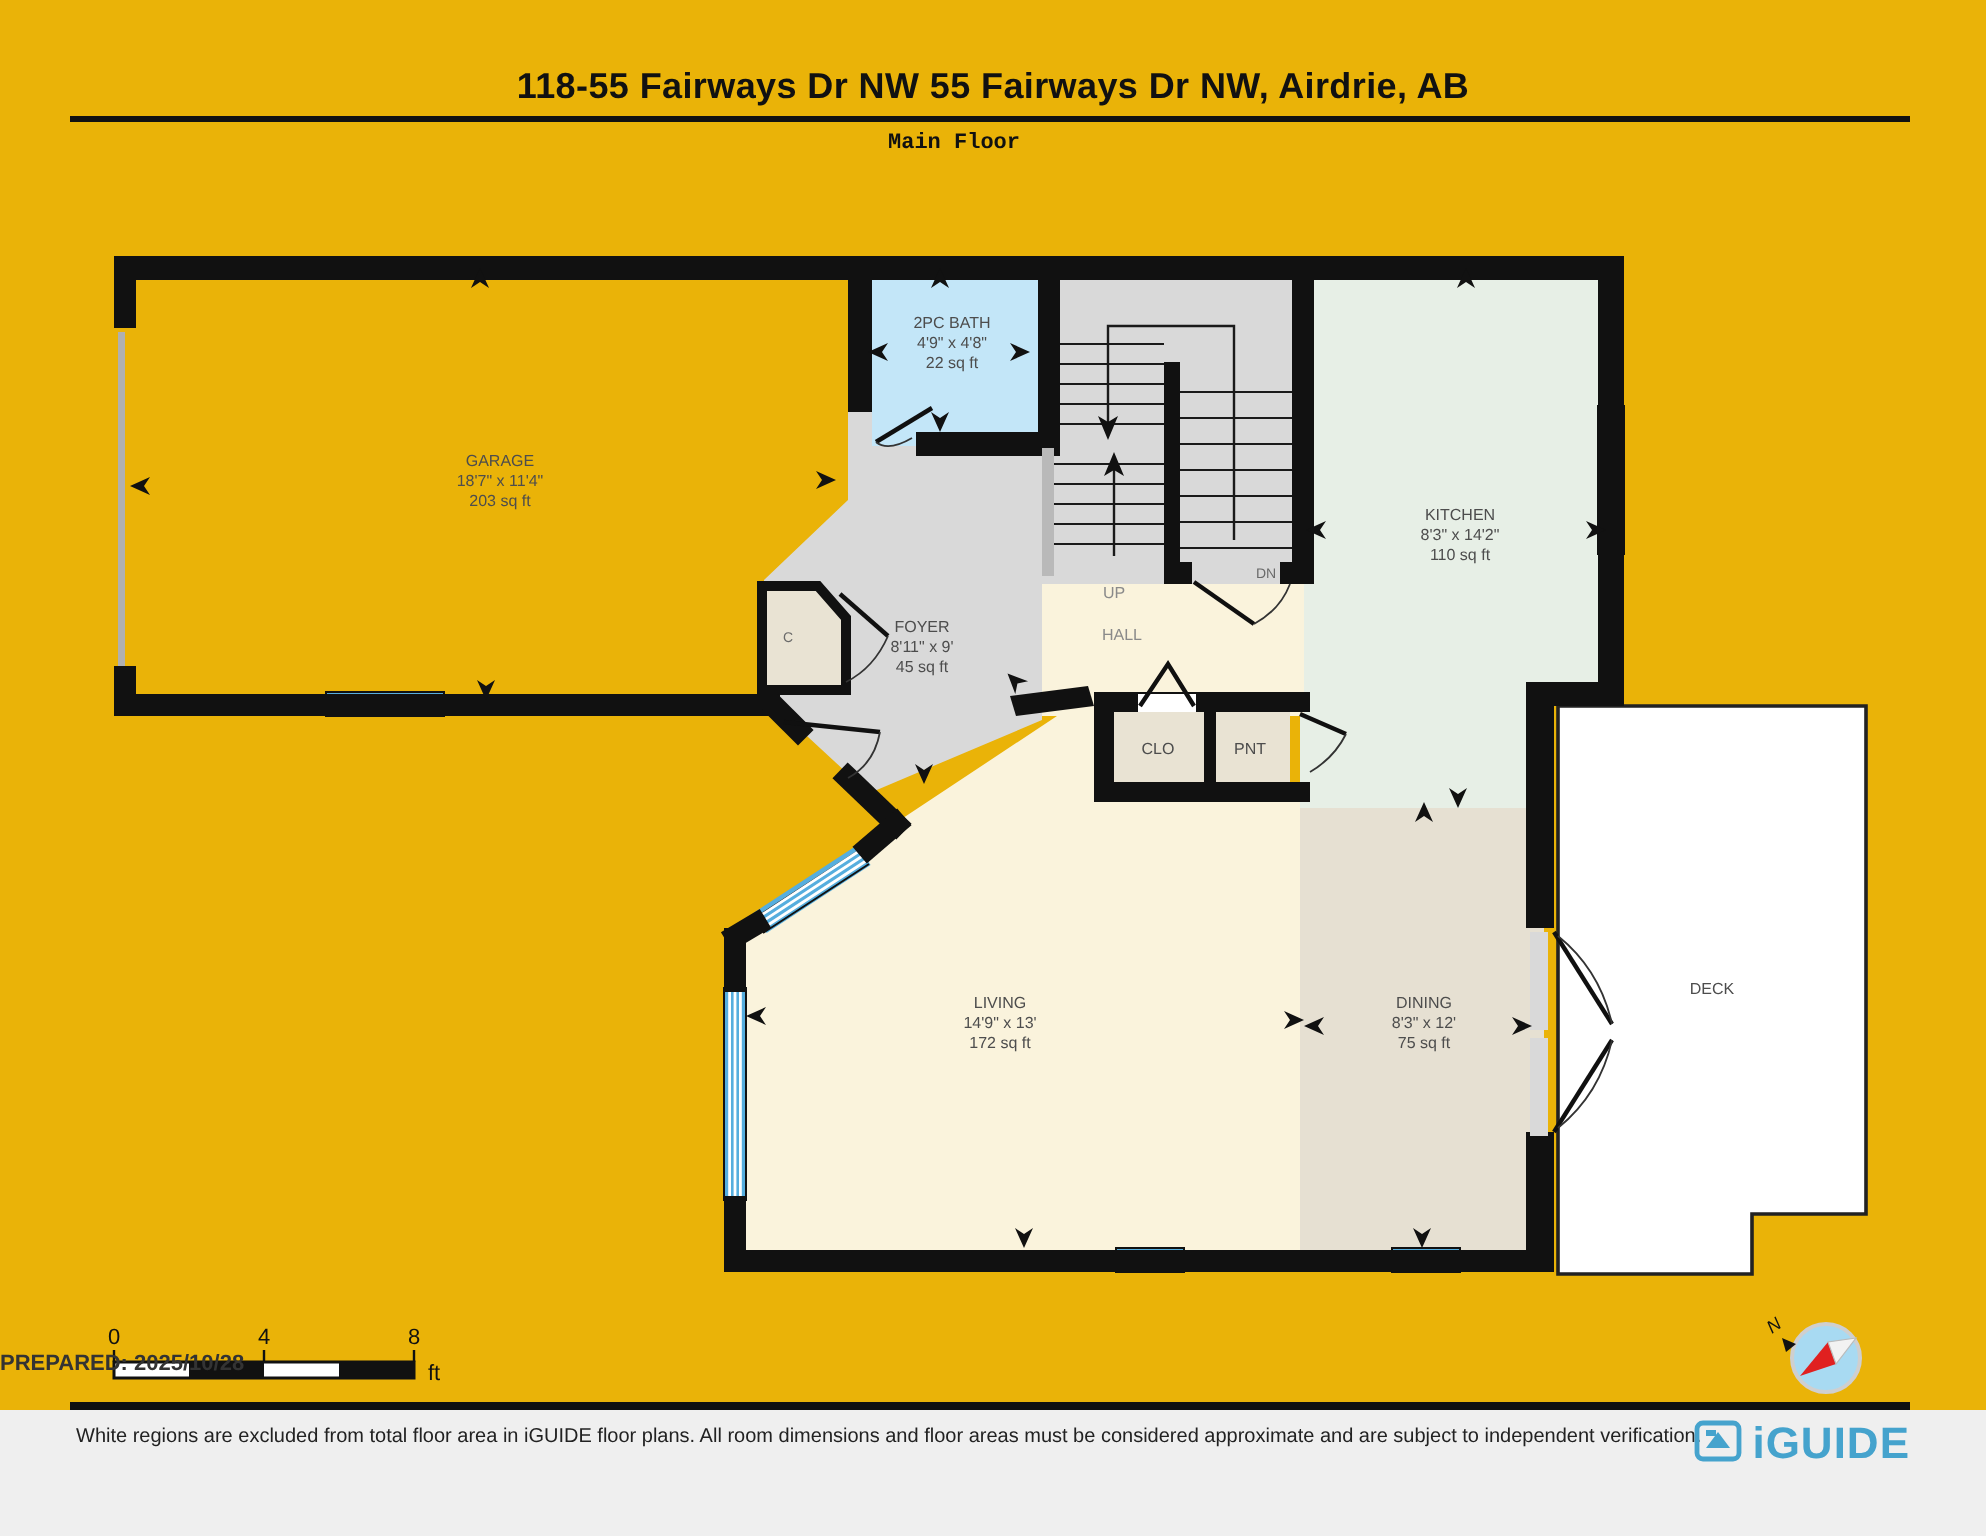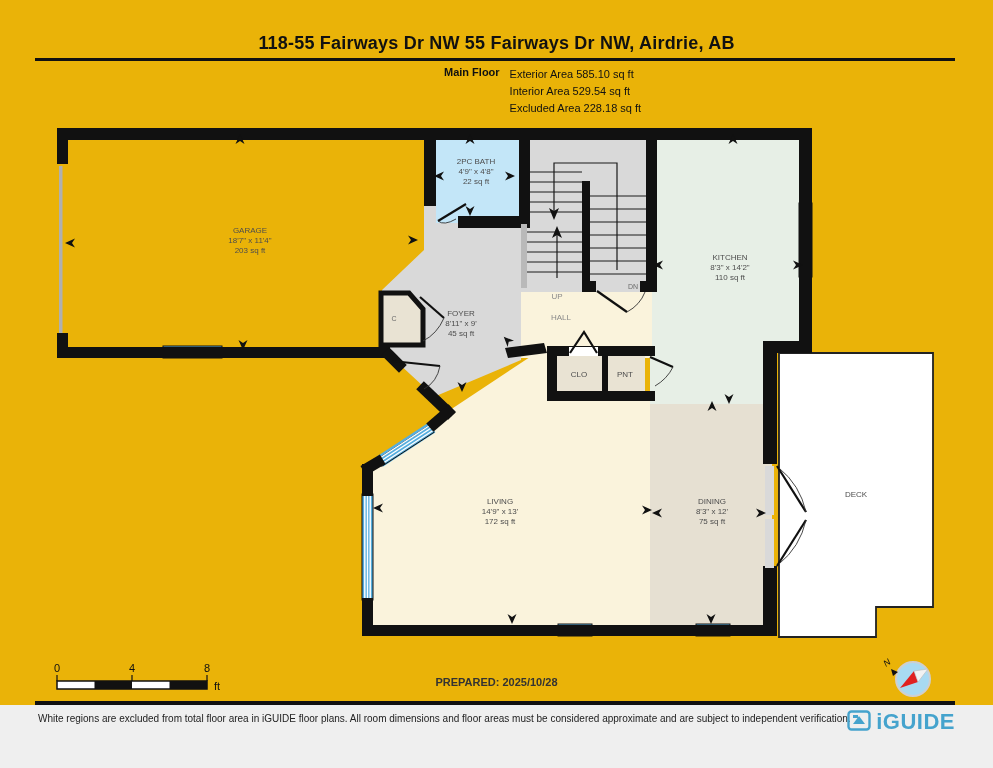--- a/index.html
+++ b/index.html
@@ -4,23 +4,23 @@
 <style>
   html,body{margin:0;padding:0;background:#fff;}
   .page{position:relative;width:993px;height:768px;background:#eab308;overflow:hidden;
         font-family:"Liberation Sans",sans-serif;color:#111;}
   .title{position:absolute;top:33px;left:0;right:0;text-align:center;
          font-size:18px;font-weight:bold;letter-spacing:0.2px;}
   .rule{position:absolute;left:35px;width:920px;height:2.5px;background:#111;}
   .rule-top{top:58px;}
   .rule-bottom{top:701px;height:3.5px;}
   .floor-info{position:absolute;top:66px;left:444px;display:flex;gap:10px;font-size:11px;}
-  .floor-info .fl{font-weight:bold;white-space:nowrap;}
+  .floor-info .fl{font-weight:bold;white-space:nowrap;font-family:Liberation Mono, monospace;}
   .floor-info .lines div{line-height:17px;white-space:nowrap;}
-  .prepared{position:absolute;top:676px;left:0;right:0;text-align:center;
+  .prepared{position:absolute;top:676px;left:0;right:0;text-align:left;
             font-size:11px;font-weight:bold;color:#333;}
   .footer-bar{position:absolute;top:705px;left:0;width:993px;height:63px;background:#efefef;}
   .disclaimer{position:absolute;top:8px;left:38px;font-size:10px;color:#222;}
   .brand{position:absolute;top:4px;right:38px;display:flex;align-items:flex-start;gap:5px;}
   .brand-text{font-size:22px;font-weight:600;color:var(--brand_blue);letter-spacing:0.5px;}
   svg text{font-family:"Liberation Sans",sans-serif;}
   .plan{position:absolute;top:0;left:0;}
   .w{fill:var(--wall);}
   .f-living{fill:var(--living);} .f-dining{fill:var(--dining);}
   .f-kitchen{fill:var(--kitchen);} .f-grey{fill:var(--foyer);}
@@ -37,25 +37,20 @@
 </head>
 <body>
 
 <div class="page">
 
   <div class="title">118-55 Fairways Dr NW 55 Fairways Dr NW, Airdrie, AB</div>
   <div class="rule rule-top"></div>
 
   <div class="floor-info">
     <span class="fl">Main Floor</span>
-    <span class="lines">
-      <div>Exterior Area 585.10 sq ft</div>
-      <div>Interior Area 529.54 sq ft</div>
-      <div>Excluded Area 228.18 sq ft</div>
-    </span>
   </div>
 
   <svg class="plan" width="993" height="768" viewBox="0 0 993 768">
     <defs>
       <path id="arr" d="M0,-6 L4.5,4 L0,1 L-4.5,4 Z"></path>
     </defs>
 
     <polygon class="f-living" points="366,466 450,410 530,357 554,357 554,398 652,398 652,630 366,630"></polygon>
     <rect class="f-dining" x="650" y="396" width="122" height="234"></rect>
     <polygon class="f-kitchen" points="650,139 808,139 808,345 770,345 770,404 650,404"></polygon>

